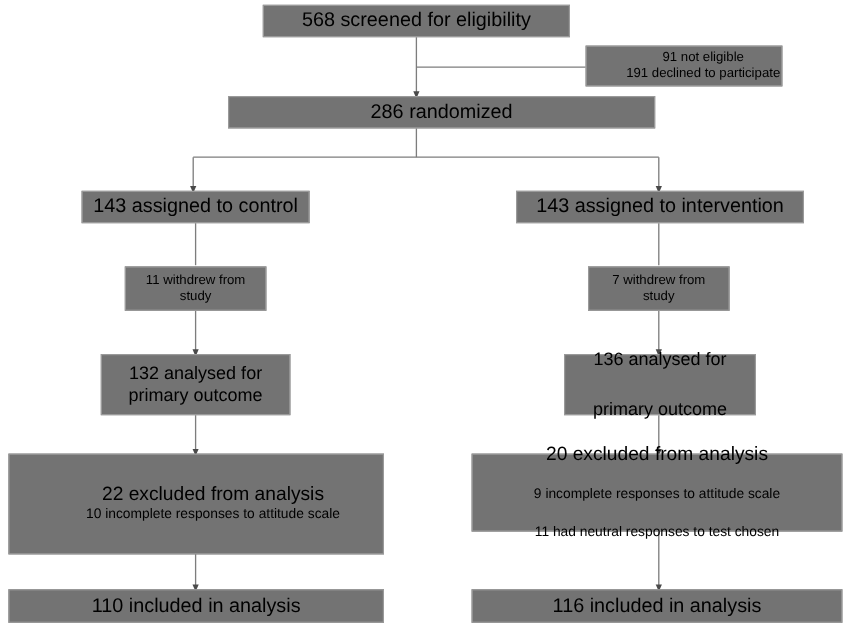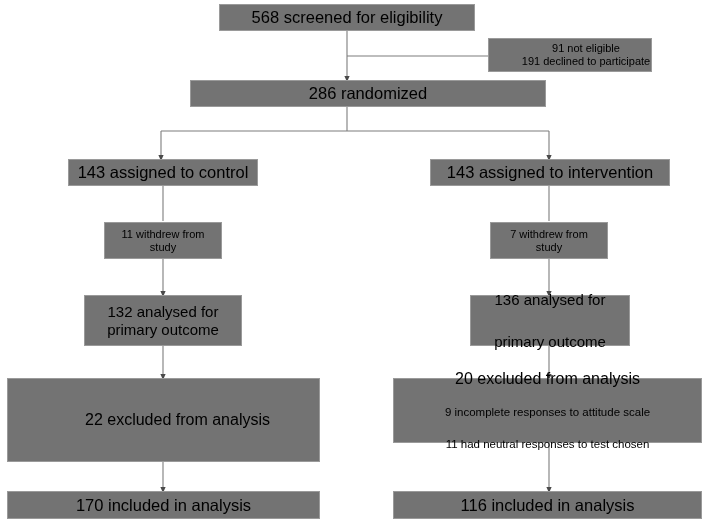--- a/index.html
+++ b/index.html
@@ -137,29 +137,30 @@
     <span class="sub">primary outcome</span>
   </div>
 
   <div class="node node-mid" style="left:470px; top:295px; width:160px; height:51px;gap:24px;">
     <span class="main">136 analysed for</span>
     <span class="sub">primary outcome</span>
   </div>
 
   <div class="node node-mixed" style="left:7px; top:378px; width:313px; height:84px;padding-left:28px;">
     <span class="main">22 excluded from analysis</span>
+    <span class="sub">10 incomplete responses to attitude scale</span>
   </div>
 
   <div class="node node-mixed" style="left:393px; top:378px; width:309px; height:65px;gap:17px;">
     <span class="main">20 excluded from analysis</span>
     <span class="sub">9 incomplete responses to attitude scale</span>
     <span class="sub">11 had neutral responses to test chosen</span>
   </div>
 
   <div class="node node-lg" style="left:7px; top:491px; width:313px; height:28px;">
-    <span class="main">170 included in analysis</span>
+    <span class="main">110 included in analysis</span>
   </div>
 
   <div class="node node-lg" style="left:393px; top:491px; width:309px; height:28px;">
     <span class="main">116 included in analysis</span>
   </div>
 
 </div>
 
 </body></html>

